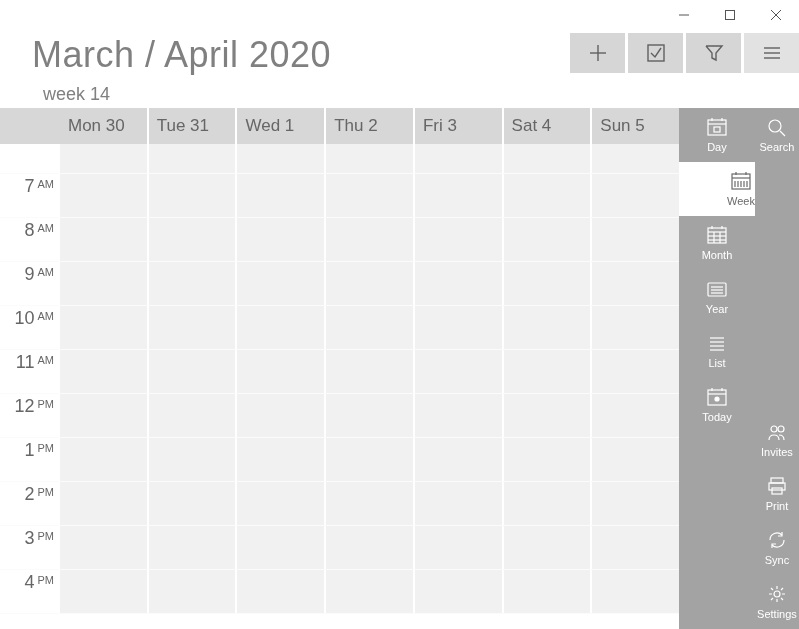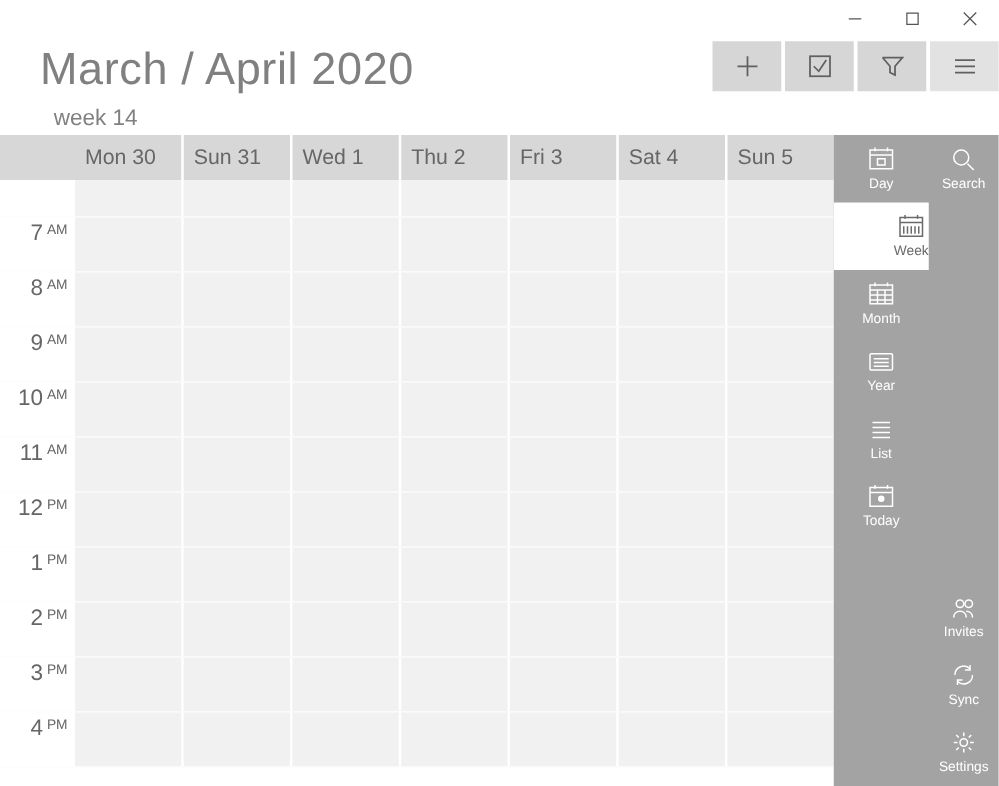--- a/index.html
+++ b/index.html
@@ -47,21 +47,21 @@
     background: #fff;
   }
   .time-row .time-label .hour { }
   .time-row .time-label .ampm { font-size: 11px; margin-left: 3px; margin-top: 2px; }
   .time-row .slot {
     flex: 1; background: #f1f1f1; border-right: 2px solid #fff;
   }
   .time-row .slot:last-child { border-right: none; }
 
   
-  .sidebar { width: 132px; display: flex; flex-direction: column; background: #a3a3a3; }
+  .sidebar { width: 120px; display: flex; flex-direction: column; background: #a3a3a3; }
   .sidebar-rows { display: flex; flex: 1; }
   .left-col { flex: 1; display:flex; flex-direction:column;}
   .right-col { width: 56px; display:flex; flex-direction:column; }
 
   .sb-item {
     height: 54px; display: flex; flex-direction: column; align-items: center; justify-content: center;
     color: #fff; font-size: 11px; gap: 4px;
   }
   .sb-item svg { width: 22px; height: 20px; stroke: #fff; fill: none; stroke-width: 1.2; }
   .sb-item.active { background: #fff; color: #6a6a6a; padding-left: 48px; }
@@ -126,21 +126,21 @@
 
   <div class="content">
 
     <div class="calendar-area">
       <div class="day-header-row">
         <div class="time-gutter"></div>
         <div class="day-col">
             <span>Mon 30</span>
           </div>
         <div class="day-col">
-            <span>Sun 31</span>
+            <span>Tue 31</span>
           </div>
         <div class="day-col">
             <span>Wed 1</span>
           </div>
         <div class="day-col">
             <span>Thu 2</span>
           </div>
         <div class="day-col">
             <span>Fri 3</span>
           </div>
@@ -381,20 +381,28 @@
             <svg viewBox="0 0 22 20">
                 <circle cx="8" cy="7" r="3"></circle>
                 <path d="M3 18c0-3 2-5 5-5s5 2 5 5"></path>
                 <circle cx="15" cy="7" r="3"></circle>
                 <path d="M13 13c3 0 5 2 5 5"></path>
               </svg>
             <span>Invites</span>
           </div>
           <div class="sb-item">
             <svg viewBox="0 0 22 20">
+                <rect x="5" y="2" width="12" height="5"></rect>
+                <rect x="3" y="7" width="16" height="7"></rect>
+                <rect x="6" y="12" width="10" height="6"></rect>
+              </svg>
+            <span>Print</span>
+          </div>
+          <div class="sb-item">
+            <svg viewBox="0 0 22 20">
                 <path d="M4 10a7 7 0 0 1 12-5"></path>
                 <polyline points="16,2 16,6 12,6"></polyline>
                 <path d="M18 10a7 7 0 0 1-12 5"></path>
                 <polyline points="6,18 6,14 10,14"></polyline>
               </svg>
             <span>Sync</span>
           </div>
           <div class="sb-item">
             <svg viewBox="0 0 22 20">
                 <circle cx="11" cy="10" r="3"></circle>

